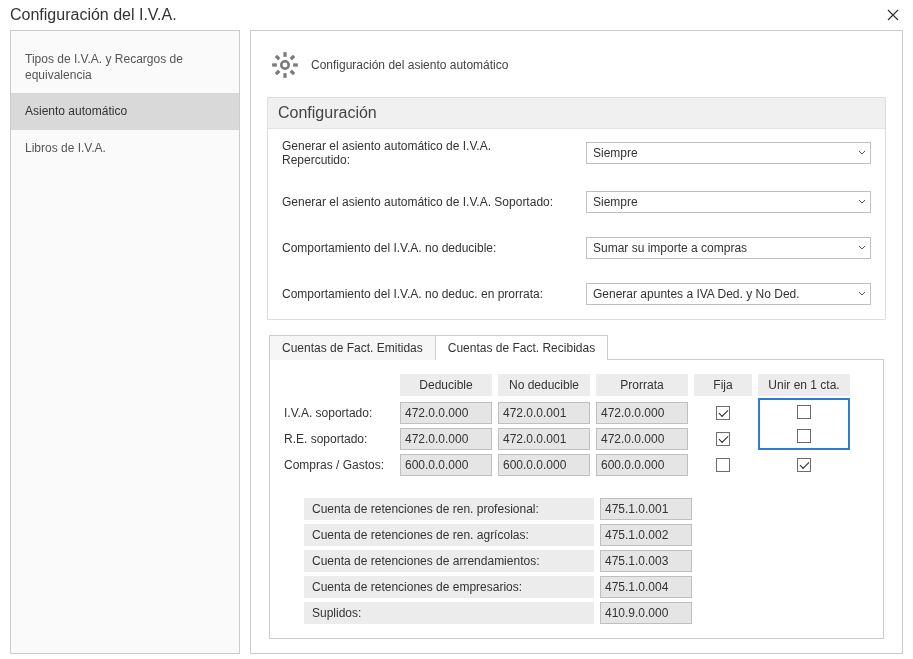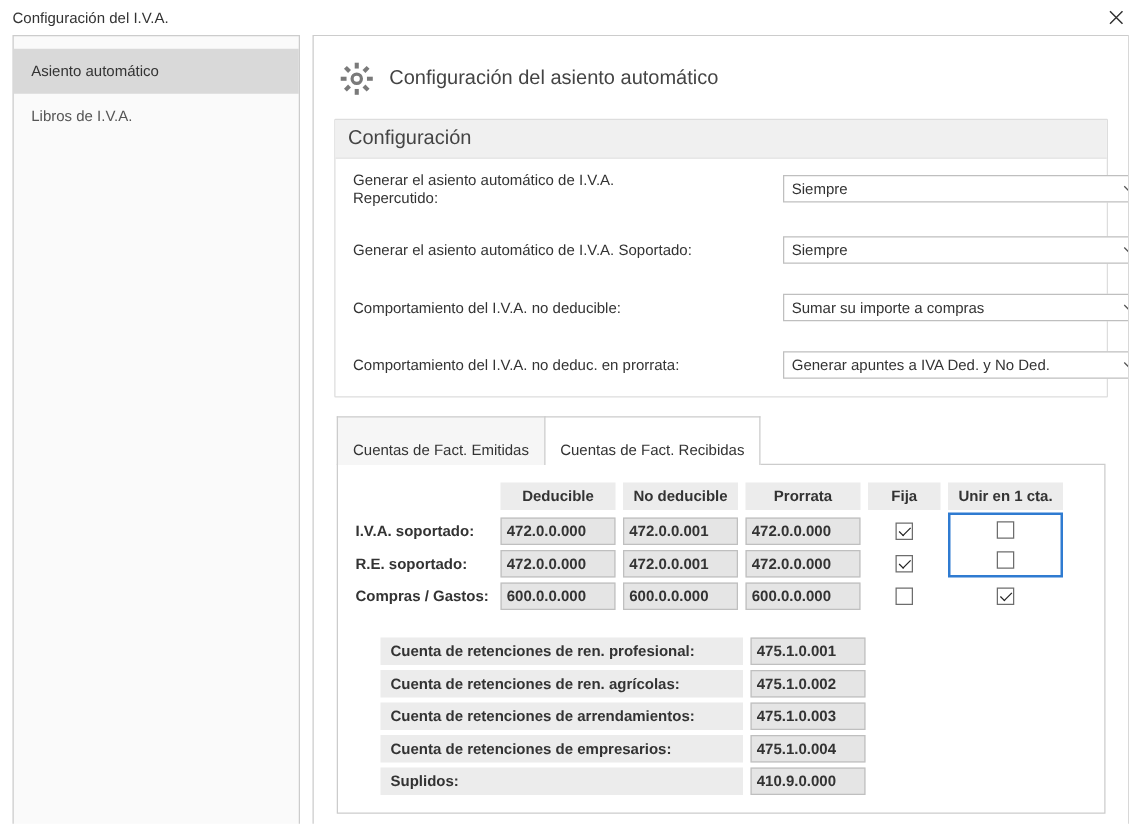--- a/index.html
+++ b/index.html
@@ -1,19 +1,19 @@
 <!DOCTYPE html>
 <html><head>
 <meta charset="utf-8">
 <style>
   * { box-sizing: border-box; margin: 0; padding: 0; font-family: "Segoe UI", Tahoma, sans-serif; font-size: 12px; }
   body { background: #fff; width: 913px; height: 659px; overflow: hidden; color: #333; }
   .window { display: flex; flex-direction: column; height: 100%; }
   .titlebar { display: flex; align-items: center; justify-content: space-between; padding: 6px 10px 6px 10px; }
-  .titlebar-title { font-size: 12px; color: #333; }
+  .titlebar-title { font-size: 16px; color: #333; }
   .close-btn { cursor: pointer; line-height: 1; padding: 2px 4px; }
   .close-btn svg { display:block; }
 
   .body-area { flex: 1; display: flex; gap: 10px; padding: 0 10px; }
 
   .sidebar {
     width: 230px; border: 1px solid #ccc; background: #fafafa;
     display: flex; flex-direction: column; padding: 10px 0;
   }
   .side-item {
@@ -21,47 +21,47 @@
   }
   .side-item.selected { background: #d9d9d9; color: #333; }
 
   .content-panel {
     flex: 1; border: 1px solid #ccc; background: #fff;
     padding: 14px 16px; overflow: auto;
   }
 
   .section-head { display: flex; align-items: center; gap: 12px; padding: 6px 0 18px 4px; }
   .gear svg { display:block; }
-  .section-title { font-size: 16px; color: #444; }
+  .section-title { font-size: 12px; color: #444; }
 
   .group { border: 1px solid #ddd; border-radius: 1px; margin-bottom: 14px; }
   .group-header {
     background: #f0f0f0; padding: 6px 10px; font-size: 16px; color: #444;
     border-bottom: 1px solid #e3e3e3;
   }
 
   .cfg-rows { padding: 10px 14px 14px 14px; display: grid; grid-template-columns: 280px 1fr; row-gap: 6px; column-gap: 12px; align-items: center; gap: 24px; }
   .cfg-label { color: #333; }
   .select {
     width: 100%; height: 22px; border: 1px solid #bfbfbf; background: #fff;
     display: flex; align-items: center; justify-content: space-between;
-    padding: 0 4px 0 6px; cursor: pointer; margin-left: 40px;
+    padding: 0 4px 0 6px; cursor: pointer;
   }
   .select-arrow svg { display:block; }
 
   .tabs-wrap { padding: 0 2px; }
   .tabs { display: flex; gap: 0; position: relative; }
   .tab {
-    padding: 19px 12px 5px 12px; border: 1px solid #ccc; border-bottom: none;
+    padding: 5px 12px 5px 12px; border: 1px solid #ccc; border-bottom: none;
     background: #f6f6f6; color: #333; cursor: pointer; margin-right: -1px;
     position: relative; top: 1px;
   }
   .tab.active { background: #fff; z-index: 2; }
   .tab-body {
-    border: 1px solid #ccc; padding: 14px; background: #fff; font-weight: bold;
+    border: 1px solid #ccc; padding: 14px; background: #fff;
   }
 
   .grid-head, .grid-row {
     display: grid;
     grid-template-columns: 110px 92px 92px 92px 58px 92px;
     column-gap: 6px;
     align-items: center;
   }
   .grid-head { margin-bottom: 6px; }
   .grid-head .hcell {
@@ -109,20 +109,23 @@
         <svg width="12" height="12" viewBox="0 0 12 12">
             <path d="M1 1 L11 11 M11 1 L1 11" stroke="#333" stroke-width="1.2" fill="none"></path>
           </svg>
       </span>
     </div>
   </div>
 
   <div class="body-area">
 
     <div class="sidebar">
+      <div class="side-item">
+        <span>Tipos de I.V.A. y Recargos de equivalencia</span>
+      </div>
       <div class="side-item selected">
         <span>Asiento automático</span>
       </div>
       <div class="side-item">
         <span>Libros de I.V.A.</span>
       </div>
     </div>
 
     <div class="content-panel">
 

